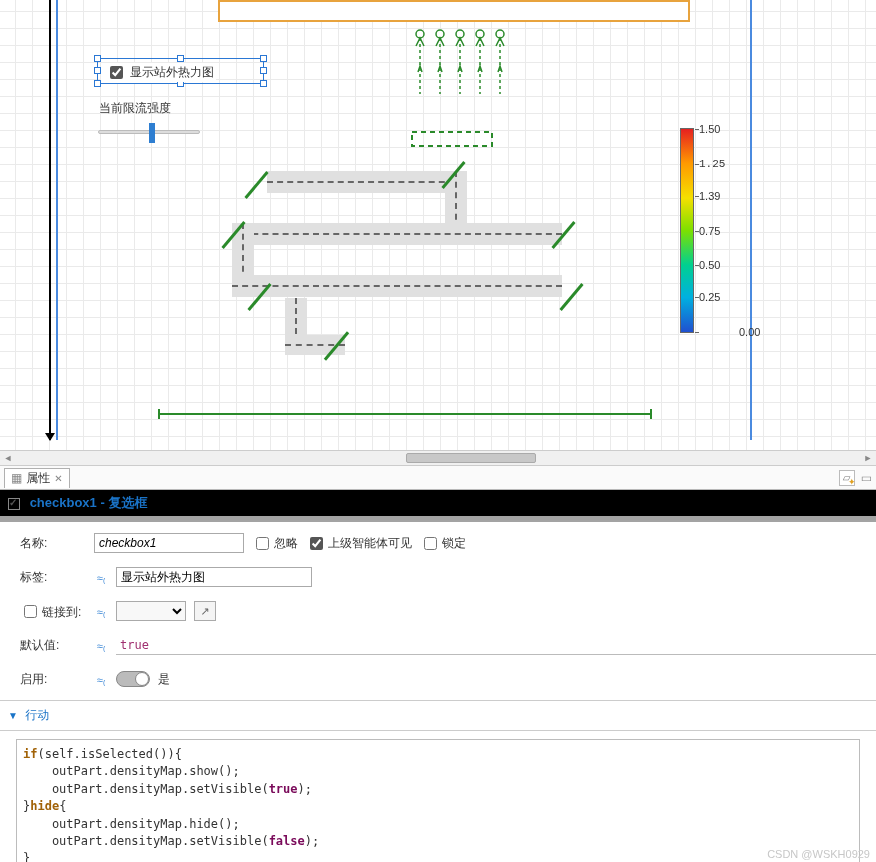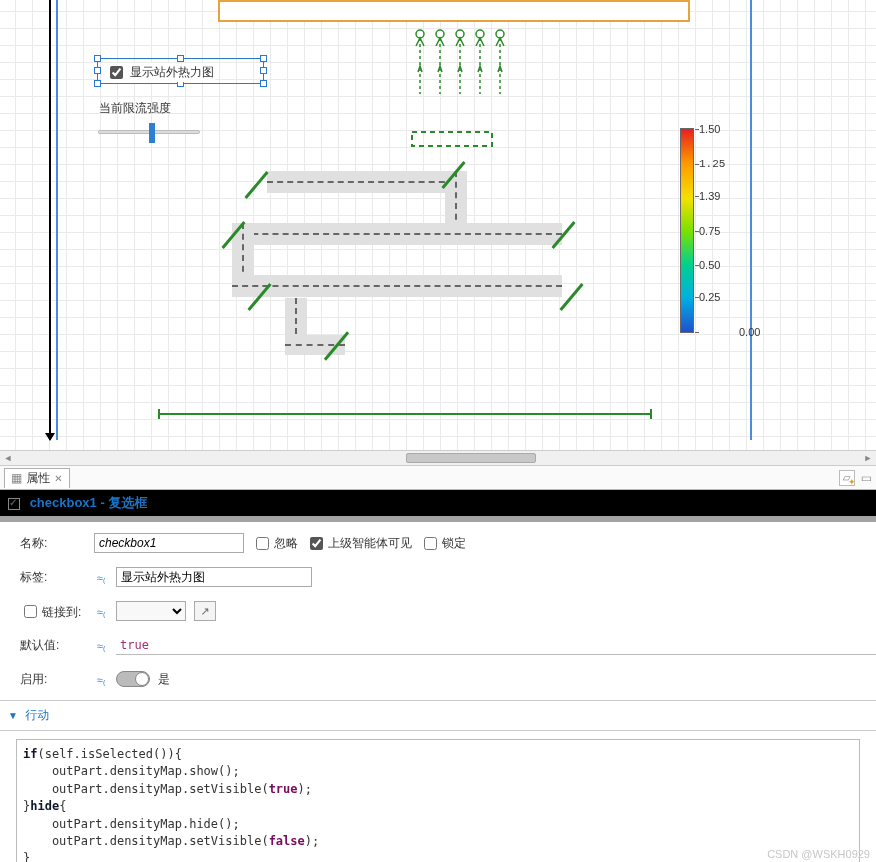--- a/index.html
+++ b/index.html
@@ -67,21 +67,21 @@
   .cbx input { accent-color:#555; }
   .eqicon { width:14px; height:14px; display:inline-flex; align-items:center; justify-content:center; color:#4a90d9; font-size:11px; border:0;}
   .combo { border:1px solid #aaa; height:20px; width:70px; background:#f8f8f8; }
   .iconbtn { width:22px; height:20px; border:1px solid #aaa; background:#f4f4f4; display:flex; align-items:center; justify-content:center; color:#666; font-size:11px;}
   .val-true { color:#a03070; font-family:monospace; }
   .toggle { width:34px; height:16px; border:1px solid #888; border-radius:8px; background:#bbb; position:relative;}
   .toggle .knob { width:14px; height:14px; border-radius:50%; background:#fff; border:1px solid #888; position:absolute; right:0; top:0;}
   .section-h { color:#1a73c7; cursor:default; padding:6px 8px; border-top:1px solid #ccc; border-bottom:1px solid #ccc; background:#fff;}
   .section-h .caret { color:#1a73c7; margin-right:4px; font-size:10px;}
   .code { margin:8px 16px; border:1px solid #bcbcbc; background:#fff; padding:6px; font-family:Consolas, monospace; font-size:12px; line-height:1.45; white-space:pre; overflow:auto;}
-  .kw { color:#0f172a; font-weight:bold; }
+  .kw { color:#a16207; font-weight:bold; }
   .lit { color:#7a0a5a; font-weight:bold; }
   .watermark { position:absolute; right:6px; bottom:2px; color:#c7c7c7; font-size:11px; pointer-events:none;}
 </style>
 </head>
 <body>
 
 <div class="canvas-area">
   <div class="grid-bg"></div>
   <div class="y-axis"></div>
   <div class="blue-border"></div>

